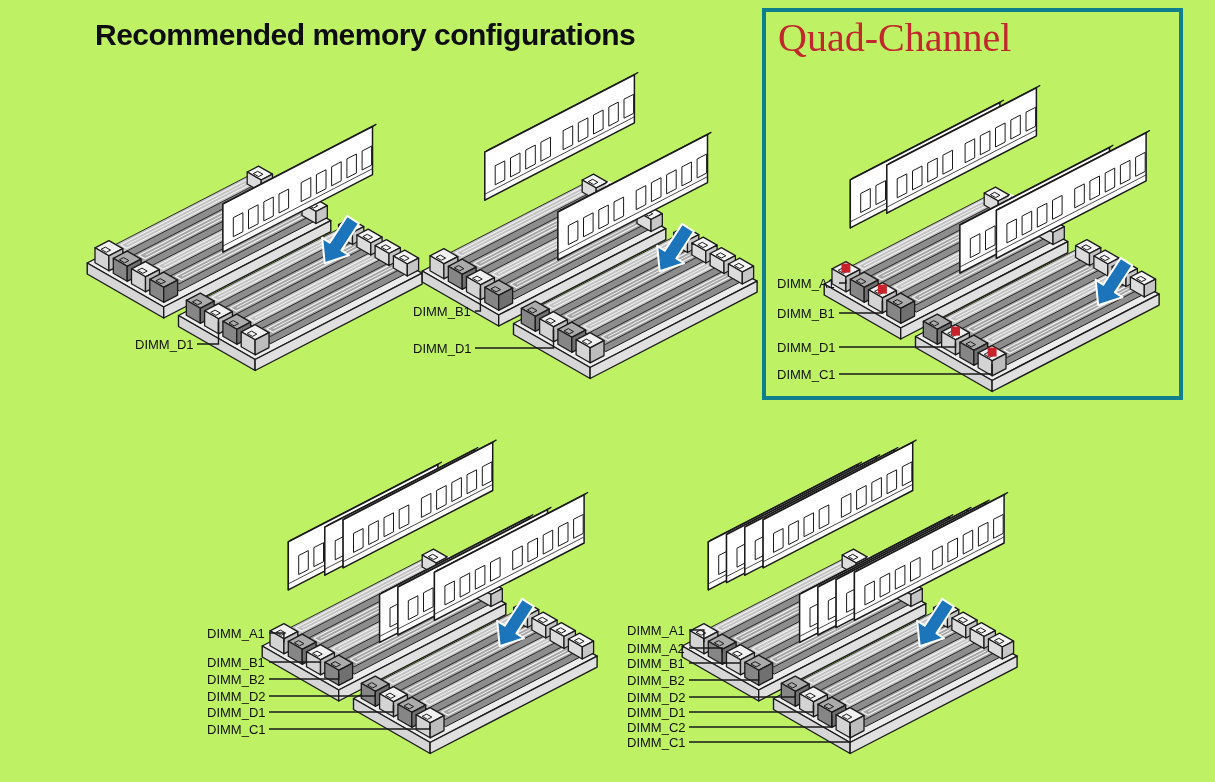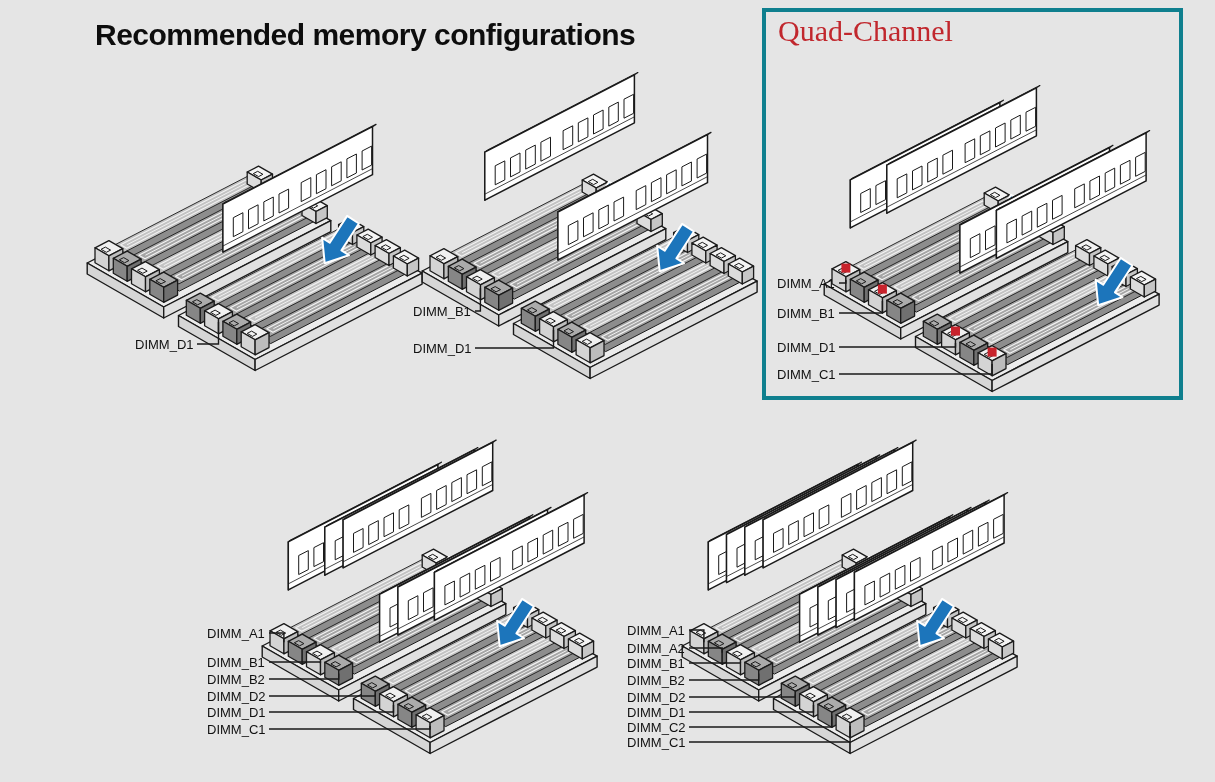--- a/index.html
+++ b/index.html
@@ -1,21 +1,21 @@
 <!DOCTYPE html>
 <html><head>
 <meta charset="utf-8">
 <style>
   *{margin:0;padding:0;box-sizing:border-box}
   html,body{background:#fff}
   body{font-family:"Liberation Sans",sans-serif}
-  .page{position:relative;width:1215px;height:782px;background:#e5e5e5;overflow:hidden}
+  .page{position:relative;width:1215px;height:782px;background:#bef264;overflow:hidden}
   .title{position:absolute;left:95px;top:18px;font-size:30px;font-weight:700;color:#0d0d0d;letter-spacing:-0.5px}
   .quad-box{position:absolute;left:762px;top:8px;width:421px;height:392px;border:4px solid #0f7f8e;background:transparent}
-  .quad-heading{position:absolute;left:12px;top:2px;font-family:"Liberation Serif",serif;font-size:30px;color:#c1272d}
+  .quad-heading{position:absolute;left:12px;top:2px;font-family:"Liberation Serif",serif;font-size:40px;color:#c1272d}
   .diagram{position:absolute}
   #d1{left:85px;top:68px;width:372px;height:308px}
   #d2{left:395px;top:58px;width:366px;height:322px}
   #dq{left:766px;top:12px;width:414px;height:386px}
   #d6{left:195px;top:415px;width:414px;height:342px}
   #d8{left:615px;top:415px;width:430px;height:345px}
   svg{display:block;overflow:visible}
   svg text.lbl{font-size:13px;fill:#111;font-family:"Liberation Sans",sans-serif}
 </style>
 </head>

